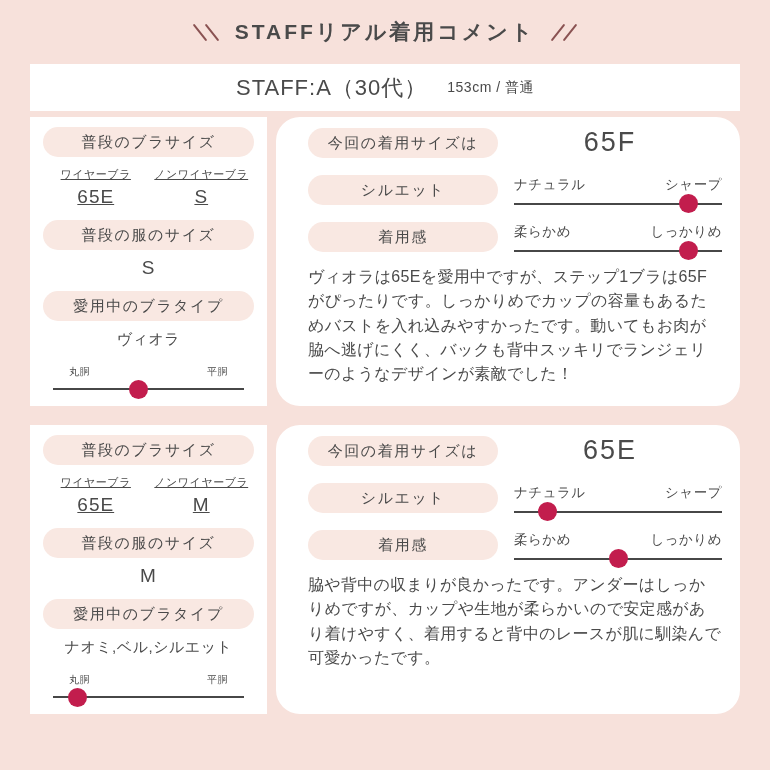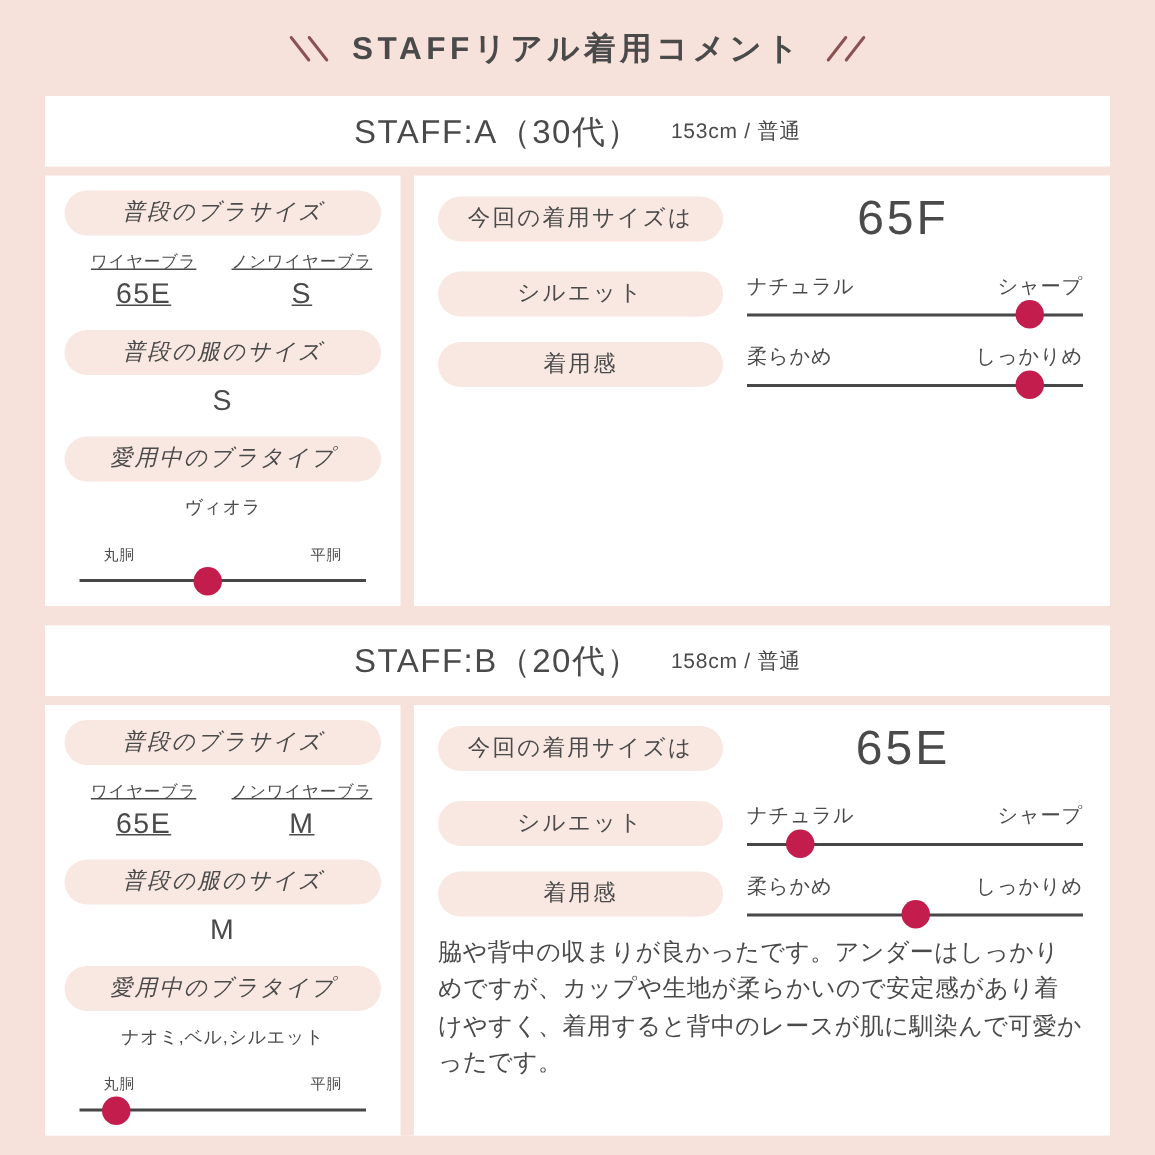--- a/index.html
+++ b/index.html
@@ -23,51 +23,51 @@
   .slash-left .slash{transform:rotate(-38deg);}
   .slash-right .slash{transform:rotate(38deg);}
 
   
   .card{background:var(--panel); margin-bottom:13px;}
   .card-header{height:47px; display:flex; align-items:center; justify-content:center; gap:20px;}
   .staff-name{font-size:22px; letter-spacing:1px;}
   .staff-profile{font-size:14px; letter-spacing:0.5px;}
   .card-body{display:flex; gap:9px; background:var(--bg); padding-top:6px;}
   .col-left{width:237px; background:var(--panel); padding:10px 13px 16px; text-align:center; flex-shrink:0;}
-  .col-right{flex:1; background:var(--panel); padding:8px 18px 14px 16px;}
+  .col-right{flex:1; background:var(--panel); padding:8px 18px 14px 32px;border-radius:24px;}
 
   
   .pill{
     background:var(--pill); border-radius:17px; height:30px; line-height:30px;
     font-size:15px; letter-spacing:1.5px; text-align:center;
   }
-  .col-left .pill{width:100%;font-style:italic;}
+  .col-left .pill{width:100%;}
 
   
   .size-grid{display:flex; margin-top:10px; margin-bottom:12px;}
   .size-cell{flex:1;text-decoration:underline;}
   .small-label{font-size:11px; letter-spacing:0.5px;}
   .size-val{font-size:19px; margin-top:4px; letter-spacing:1px;}
   .single-val{font-size:19px; margin:7px 0 12px; letter-spacing:1px;}
-  .bra-type-val{font-size:12px; margin-top:9px; letter-spacing:0.5px; white-space:nowrap;}
+  .bra-type-val{font-size:15px; margin-top:9px; letter-spacing:0.5px; white-space:nowrap;}
 
   
   .slider-labels{display:flex; justify-content:space-between; font-size:13.5px; letter-spacing:0.5px;gap:12px;}
   .slider-track{position:relative; height:2px; background:var(--line); margin-top:9px;}
   .dot{position:absolute; width:19px; height:19px; border-radius:50%;
        background:var(--accent); top:-8.5px; left:calc(50% - 9.5px);}
   .torso-slider{margin-top:16px; padding:0 10px;}
   .torso-slider .slider-labels{padding:0 16px; font-size:10px;}
 
   
   .row{display:flex; align-items:center;}
   .row-size{margin-top:2px;}
   .row-slider{margin-top:17px;}
   .row .pill{width:190px; flex-shrink:0;}
-  .big-size{flex:1; text-align:center; font-size:32px; letter-spacing:2px;}
+  .big-size{flex:1; text-align:center; font-size:27px; letter-spacing:2px;}
   .row-slider .slider{flex:1; margin-left:16px;}
   .comment{font-size:16px; line-height:1.52; margin-top:13px; letter-spacing:0.3px; text-align:left;}
 </style>
 </head>
 <body>
 
 <div class="page">
 
   <div class="title-bar">
     <span class="slash-group slash-left">
@@ -137,30 +137,27 @@
           <div class="slider">
             <div class="slider-labels">
               <span>柔らかめ</span>
               <span>しっかりめ</span>
             </div>
             <div class="slider-track">
               <span class="dot" style="left: calc(84% - 9.5px);"></span>
             </div>
           </div>
         </div>
+        <p class="comment">ヴィオラは65Eを愛用中ですが、ステップ1ブラは65Fがぴったりです。しっかりめでカップの容量もあるためバストを入れ込みやすかったです。動いてもお肉が脇へ逃げにくく、バックも背中スッキリでランジェリーのようなデザインが素敵でした！</p>
       </div>
 
     </div>
   </section>
 
   <section class="card">
-    <header class="card-header">
-      <span class="staff-name">STAFF:B（20代）</span>
-      <span class="staff-profile">158cm / 普通</span>
-    </header>
     <div class="card-body">
 
       <div class="col-left">
         <div class="pill">普段のブラサイズ</div>
         <div class="size-grid">
           <div class="size-cell">
             <div class="small-label">ワイヤーブラ</div>
             <div class="size-val">65E</div>
           </div>
           <div class="size-cell">

